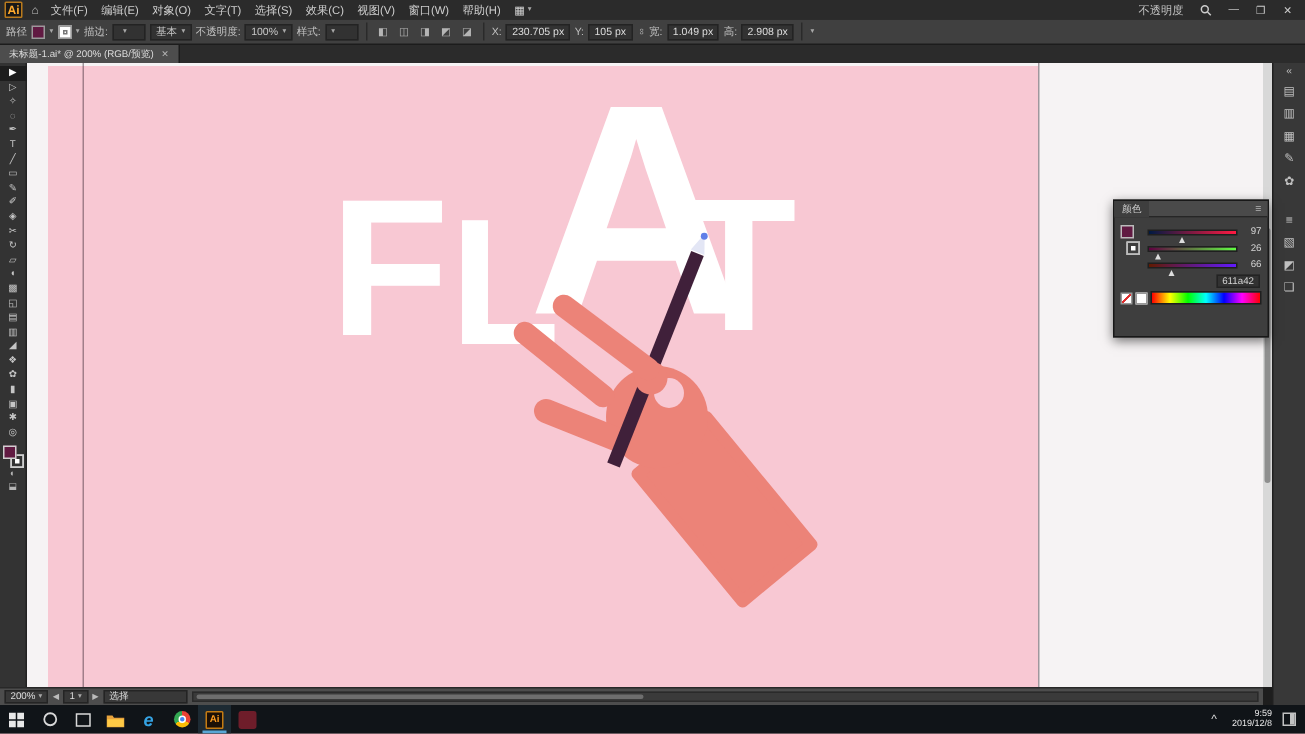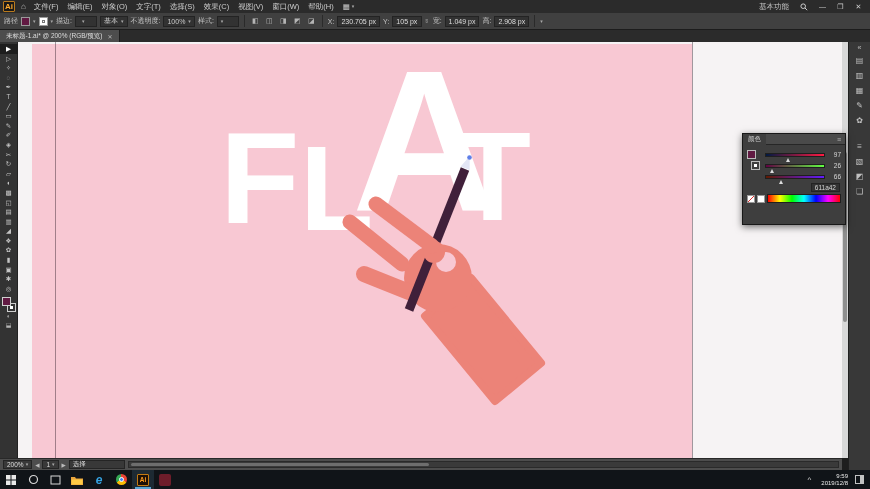--- a/index.html
+++ b/index.html
@@ -172,21 +172,21 @@
     <span class="menu-item">选择(S)</span>
     <span class="menu-item">效果(C)</span>
     <span class="menu-item">视图(V)</span>
     <span class="menu-item">窗口(W)</span>
     <span class="menu-item">帮助(H)</span>
     <span class="wsgrid">
       <span>▦</span>
       <span class="caret">▾</span>
     </span>
     <span class="spacer"></span>
-    <span class="workspace">基本功能</span>
+    <span class="workspace">不透明度</span>
     <span class="searchicon">
       <svg width="8" height="8" viewBox="0 0 8 8">
         <circle cx="3.2" cy="3.2" r="2.3" fill="none" stroke="#cccccc" stroke-width="1"></circle>
         <line x1="5" y1="5" x2="7.2" y2="7.2" stroke="#cccccc" stroke-width="1"></line>
       </svg>
     </span>
     <span class="winbtn">—</span>
     <span class="winbtn">❐</span>
     <span class="winbtn close">✕</span>
   </div>

